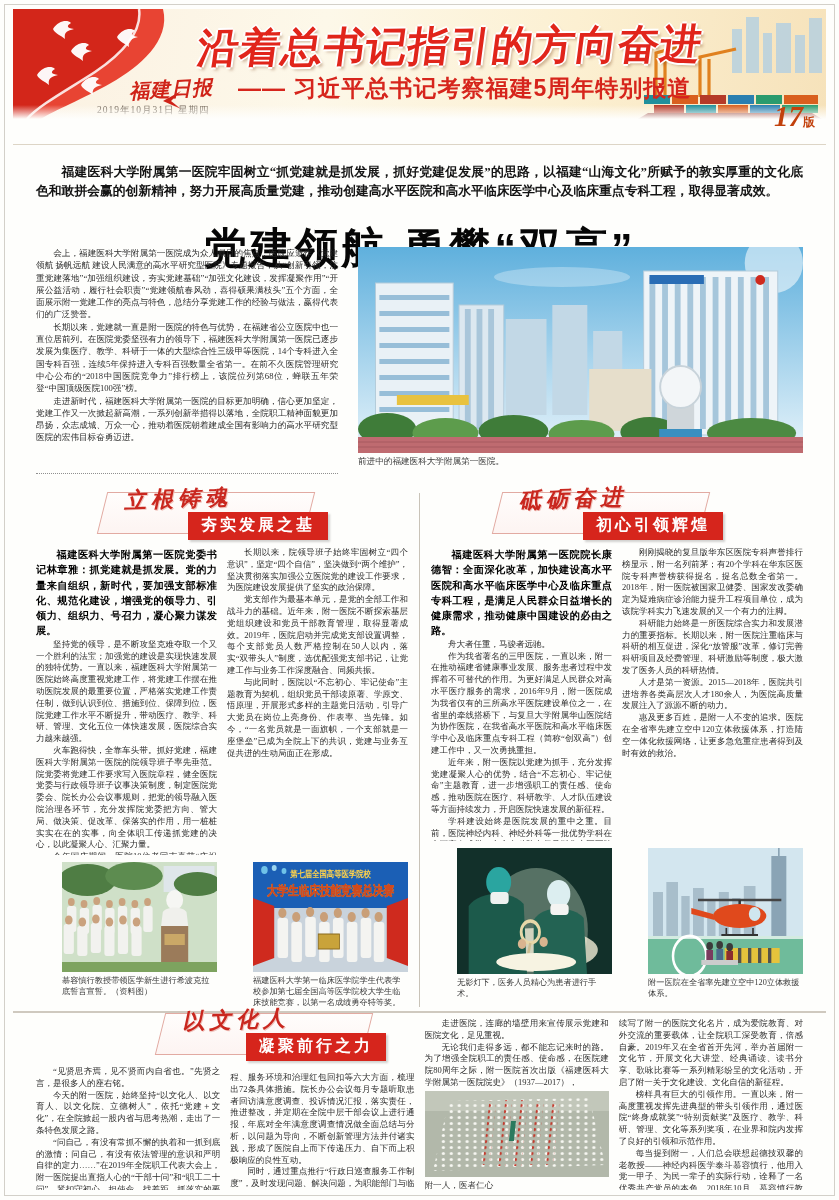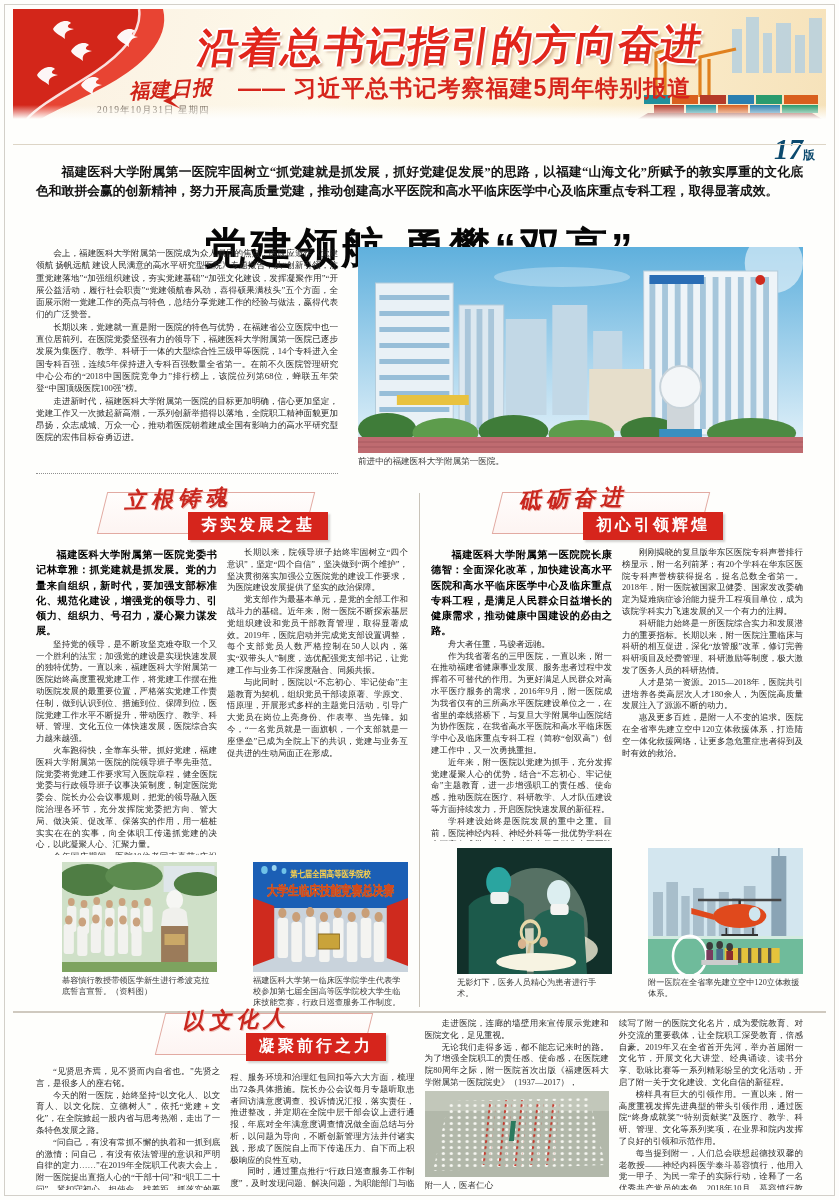--- a/index.html
+++ b/index.html
@@ -16,21 +16,21 @@
   .port-svg{position:absolute;right:0;top:0;}
   .banner-title{position:absolute;left:185px;right:145px;top:10px;text-align:center;white-space:nowrap;
           font-size:41px;font-weight:bold;color:#e1251b;letter-spacing:1px;
           transform:skewX(-8deg) rotate(-.5deg);
           text-shadow:2px 0 0 #fff,-2px 0 0 #fff,0 2px 0 #fff,0 -2px 0 #fff,3px 3px 3px rgba(120,60,20,.35);}
   .banner-sub{position:absolute;left:225px;top:64px;font-size:23px;font-weight:900;color:#d6251c;
           font-family:"Liberation Sans","DejaVu Sans",sans-serif;letter-spacing:1px;white-space:nowrap;}
   .paper-logo{position:absolute;left:116px;bottom:16px;font-size:20px;font-weight:bold;font-style:italic;
           color:#cf2318;transform:rotate(-3deg);letter-spacing:1px;}
   .date-line{position:absolute;left:84px;bottom:2px;font-size:9.5px;color:#6b5f50;letter-spacing:1px;}
-  .page-num{position:absolute;right:24px;top:135px;color:#0c4a6e;line-height:1;}
+  .page-num{position:absolute;right:24px;top:102px;color:#c2410c;line-height:1;}
   .page-num .num{font-size:29px;font-weight:bold;font-style:italic;}
   .page-num .unit{font-size:12px;font-weight:bold;}
   .top-rule{position:absolute;left:13px;right:13px;top:144px;border-top:1px solid #ddd5c6;}
 
   
   .lead-intro{position:absolute;left:36px;right:36px;top:150px;font-size:12.8px;font-weight:bold;
           line-height:1.5;color:#141414;text-indent:2em;text-align:justify;}
   .headline{position:absolute;left:0;right:0;top:191px;text-align:center;font-size:43px;font-weight:900;
           color:#060606;font-family:"Liberation Sans","DejaVu Sans",sans-serif;letter-spacing:3px;}
 
@@ -313,21 +313,21 @@
                 <circle cx="53" cy="55" r="5"></circle>
                 <circle cx="70" cy="50" r="5"></circle>
               <circle cx="87" cy="55" r="5"></circle>
                 <circle cx="104" cy="51" r="5"></circle>
                 <circle cx="121" cy="55" r="5"></circle>
               <circle cx="138" cy="51" r="5"></circle>
                 <circle cx="154" cy="55" r="5"></circle>
               </g>
             <rect x="80" y="72" width="26" height="15" fill="#c9a33a" stroke="#8a6b1e"></rect>
           </svg>
-          <div class="caption">福建医科大学第一临床医学院学生代表学校参加第七届全国高等医学院校大学生临床技能竞赛，行政日巡查服务工作制度。</div>
+          <div class="caption">福建医科大学第一临床医学院学生代表学校参加第七届全国高等医学院校大学生临床技能竞赛，以第一名成绩勇夺特等奖。</div>
         </div>
       </div>
     </div>
 
     <div class="vdiv"></div>
 
     <div class="half right">
       <div class="sec-head">
         <div class="sec-frame"></div>
         <div class="sec-callig">砥砺奋进</div>

